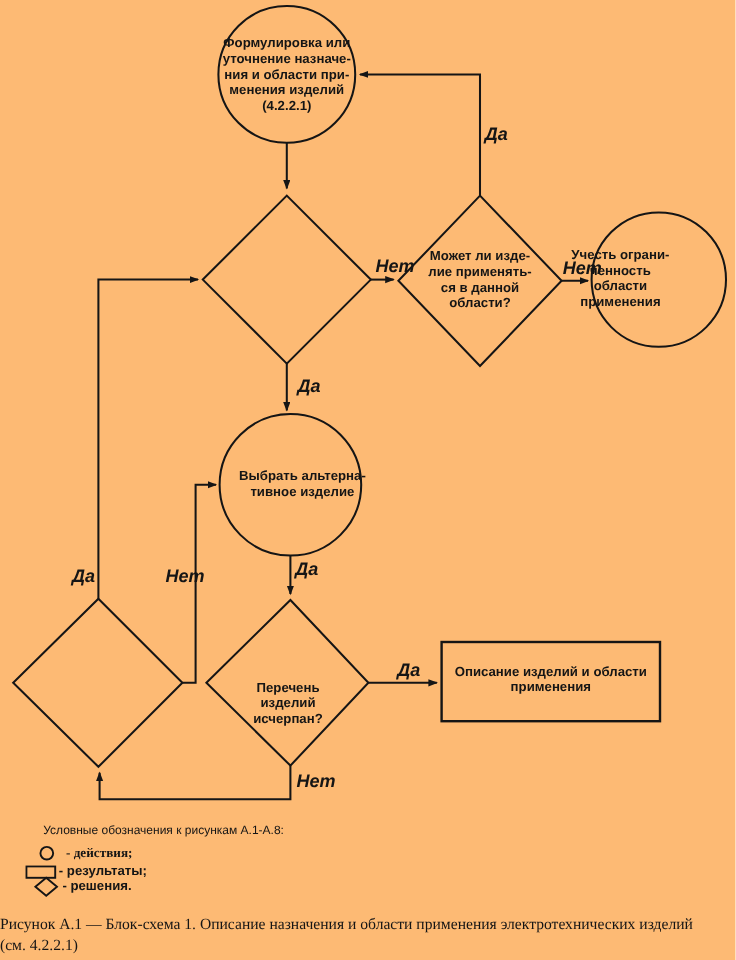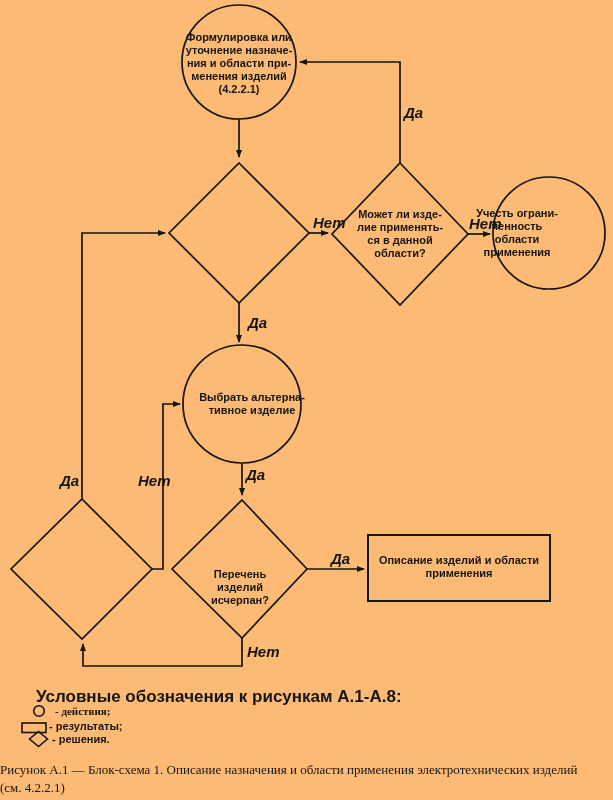--- a/index.html
+++ b/index.html
@@ -26,22 +26,22 @@
   .edge-label {
     position: absolute;
     font-size: 15px;
     font-weight: 600;
     color: #151515;
     line-height: 12px;
     font-style: italic;
   }
   .legend-heading {
     position: absolute;
-    font-size: 17px;
-    font-weight: 700;
+    font-size: 10px;
+    font-weight: 400;
     color: #151515;
   }
   .legend-symbol { position: absolute; }
   .legend-label {
     position: absolute;
     font-size: 11px;
     font-weight: 600;
     color: #151515;
   }
   .caption-line {

